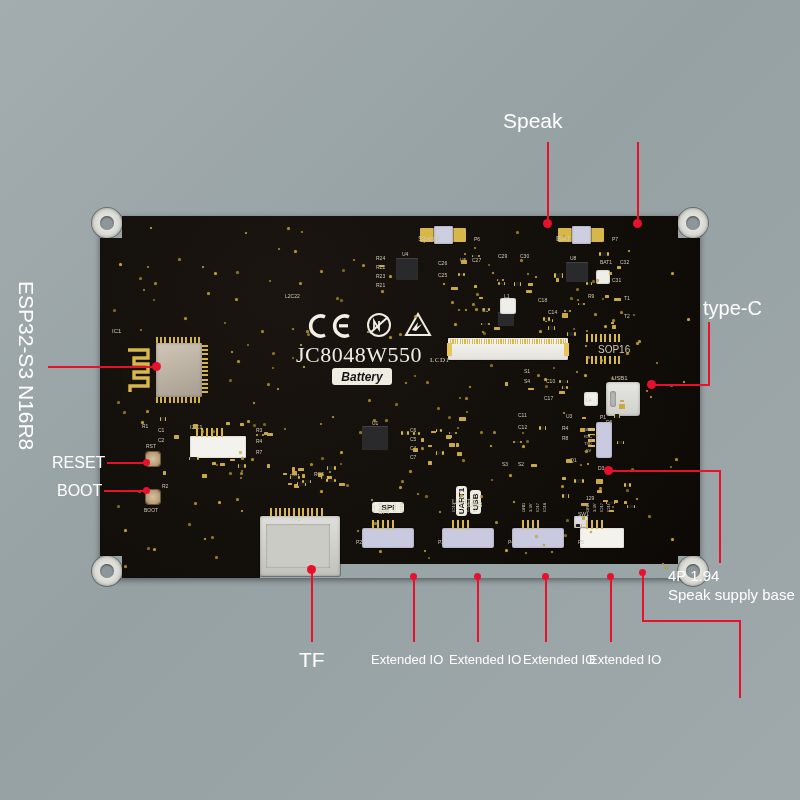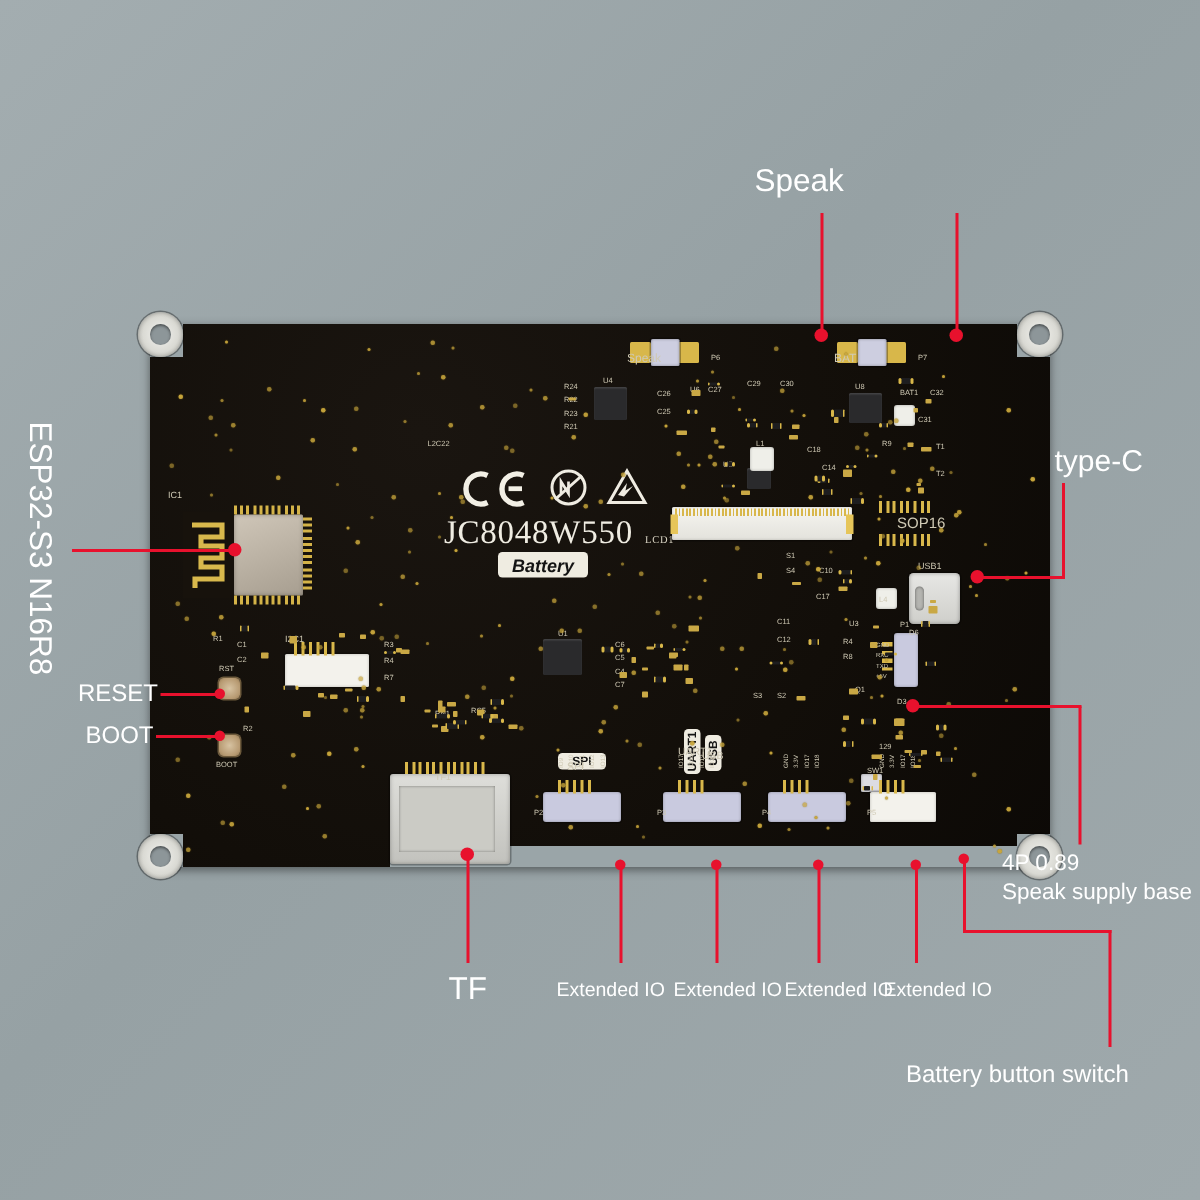--- a/index.html
+++ b/index.html
@@ -864,21 +864,21 @@
   <div class="dot" style="left:152px;top:362px;"></div>
 
   <div class="lbl" style="left:52px;top:454px;font-size:16px;">RESET</div>
   <div class="line hline" style="left:107px;top:462px;width:40px;"></div>
   <div class="dot sm" style="left:143px;top:459px;"></div>
 
   <div class="lbl" style="left:57px;top:482px;font-size:16px;">BOOT</div>
   <div class="line hline" style="left:104px;top:490px;width:43px;"></div>
   <div class="dot sm" style="left:143px;top:487px;"></div>
 
-  <div class="lbl" style="left:668px;top:568px;font-size:15px;">4P 0.89</div>
+  <div class="lbl" style="left:668px;top:568px;font-size:15px;">4P 1.94</div>
   <div class="lbl" style="left:668px;top:587px;font-size:15px;">Speak supply base</div>
   <div class="line vline" style="left:719px;top:471px;height:92px;"></div>
   <div class="line hline" style="left:608px;top:470px;width:113px;"></div>
   <div class="dot" style="left:604px;top:466px;"></div>
 
   <div class="lbl" style="left:299px;top:648px;font-size:21px;">TF</div>
   <div class="line vline" style="left:311px;top:570px;height:72px;"></div>
   <div class="dot" style="left:307px;top:565px;"></div>
 
   <div class="lbl" style="left:371px;top:653px;font-size:13px;">Extended IO</div>
@@ -890,19 +890,18 @@
   <div class="dot sm" style="left:474px;top:573px;"></div>
 
   <div class="lbl" style="left:523px;top:653px;font-size:13px;">Extended IO</div>
   <div class="line vline" style="left:545px;top:578px;height:64px;"></div>
   <div class="dot sm" style="left:542px;top:573px;"></div>
 
   <div class="lbl" style="left:589px;top:653px;font-size:13px;">Extended IO</div>
   <div class="line vline" style="left:610px;top:578px;height:64px;"></div>
   <div class="dot sm" style="left:607px;top:573px;"></div>
 
-  <div class="lbl" style="left:604px;top:708px;font-size:16px;">Battery button switch</div>
   <div class="line vline" style="left:642px;top:573px;height:48px;"></div>
   <div class="line hline" style="left:642px;top:620px;width:99px;"></div>
   <div class="line vline" style="left:739px;top:620px;height:78px;"></div>
   <div class="dot sm" style="left:639px;top:569px;"></div>
 
 </div>
 
 </body></html>

